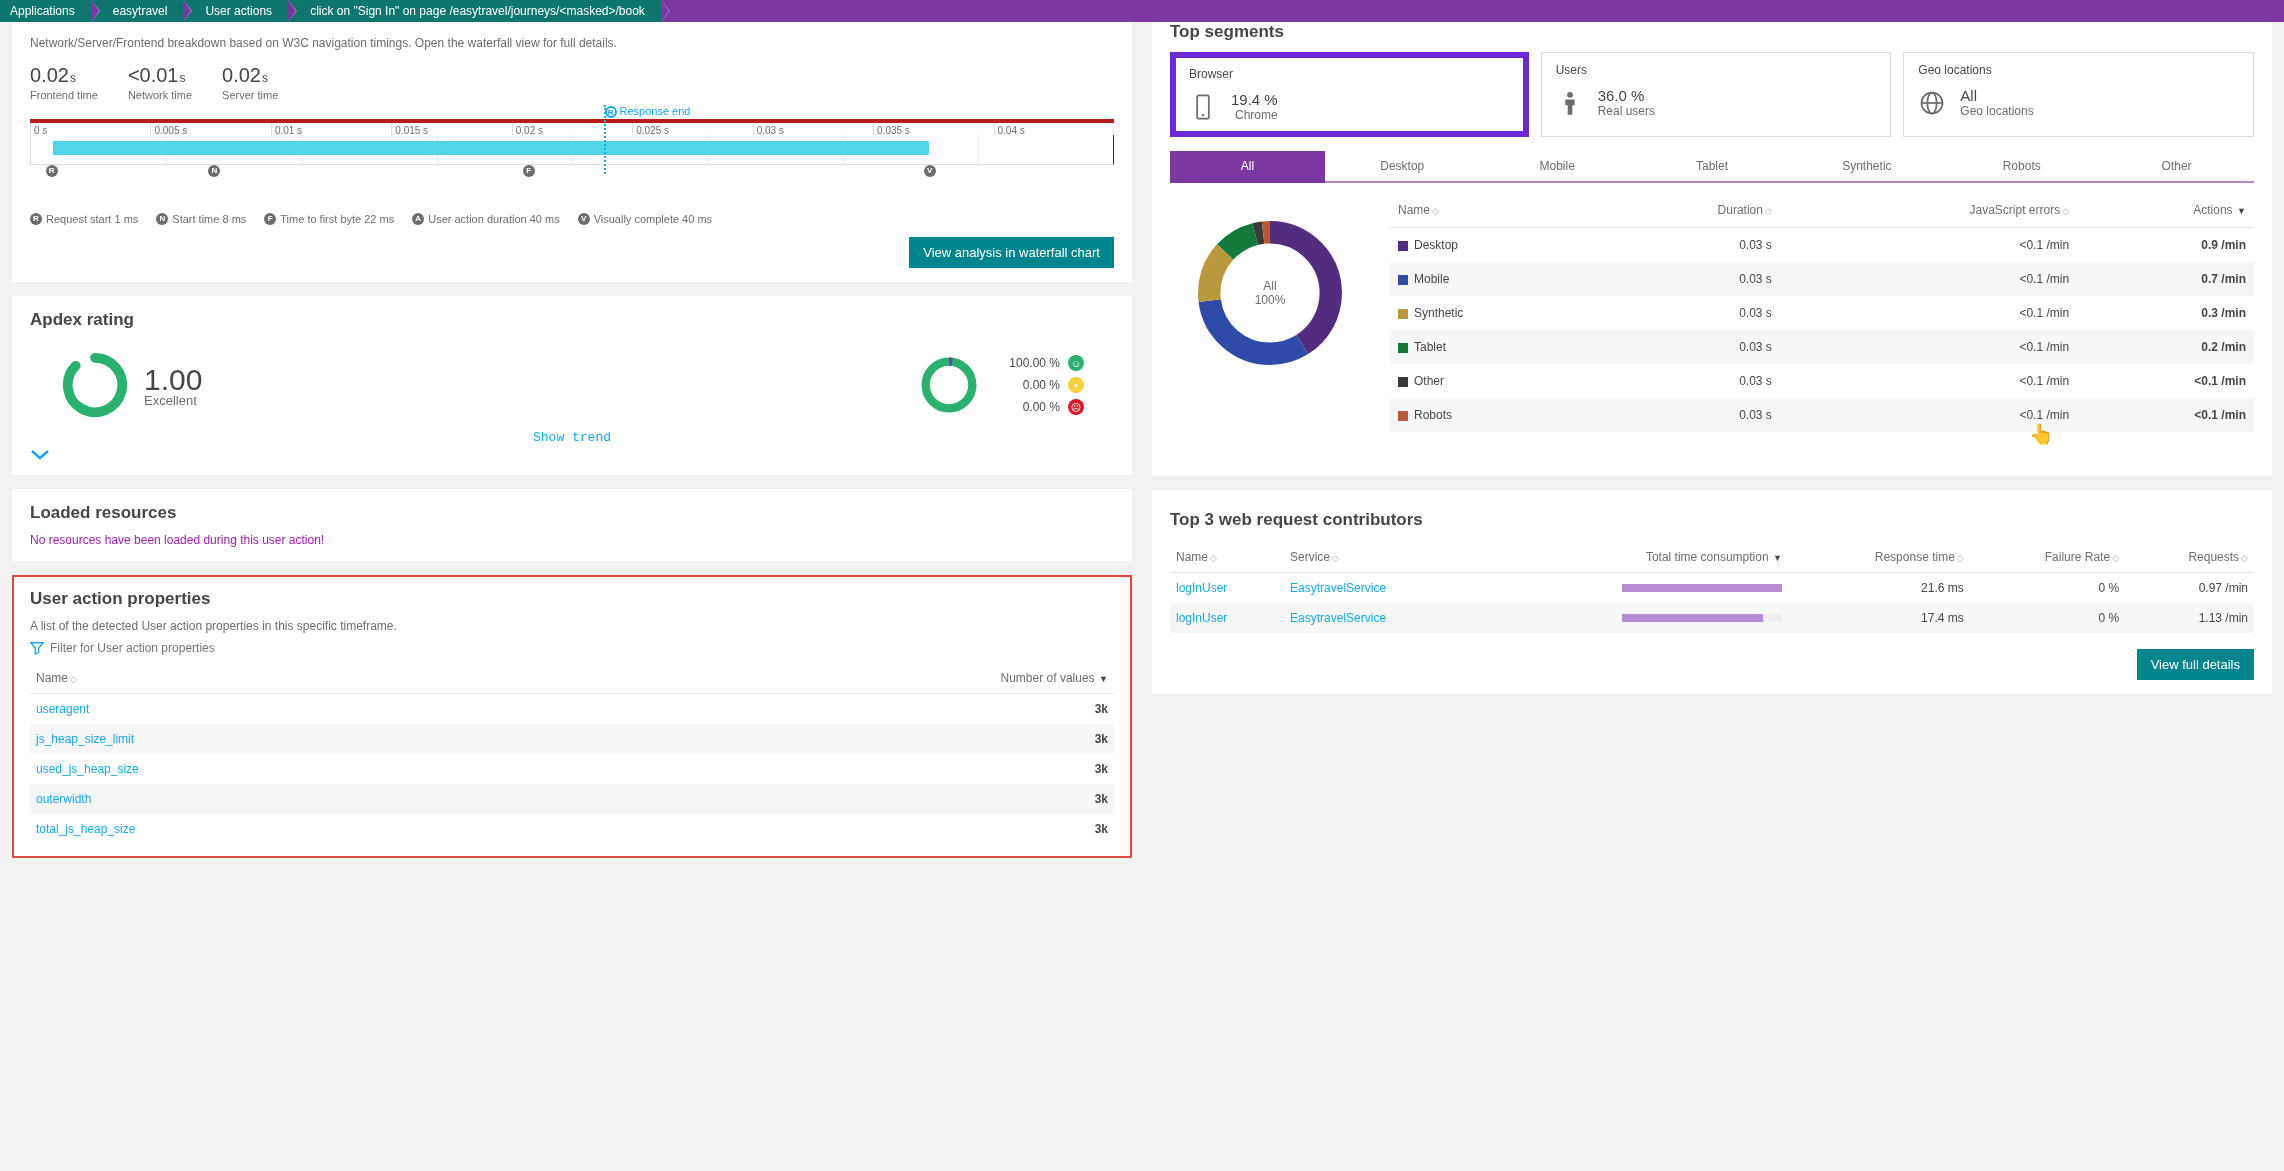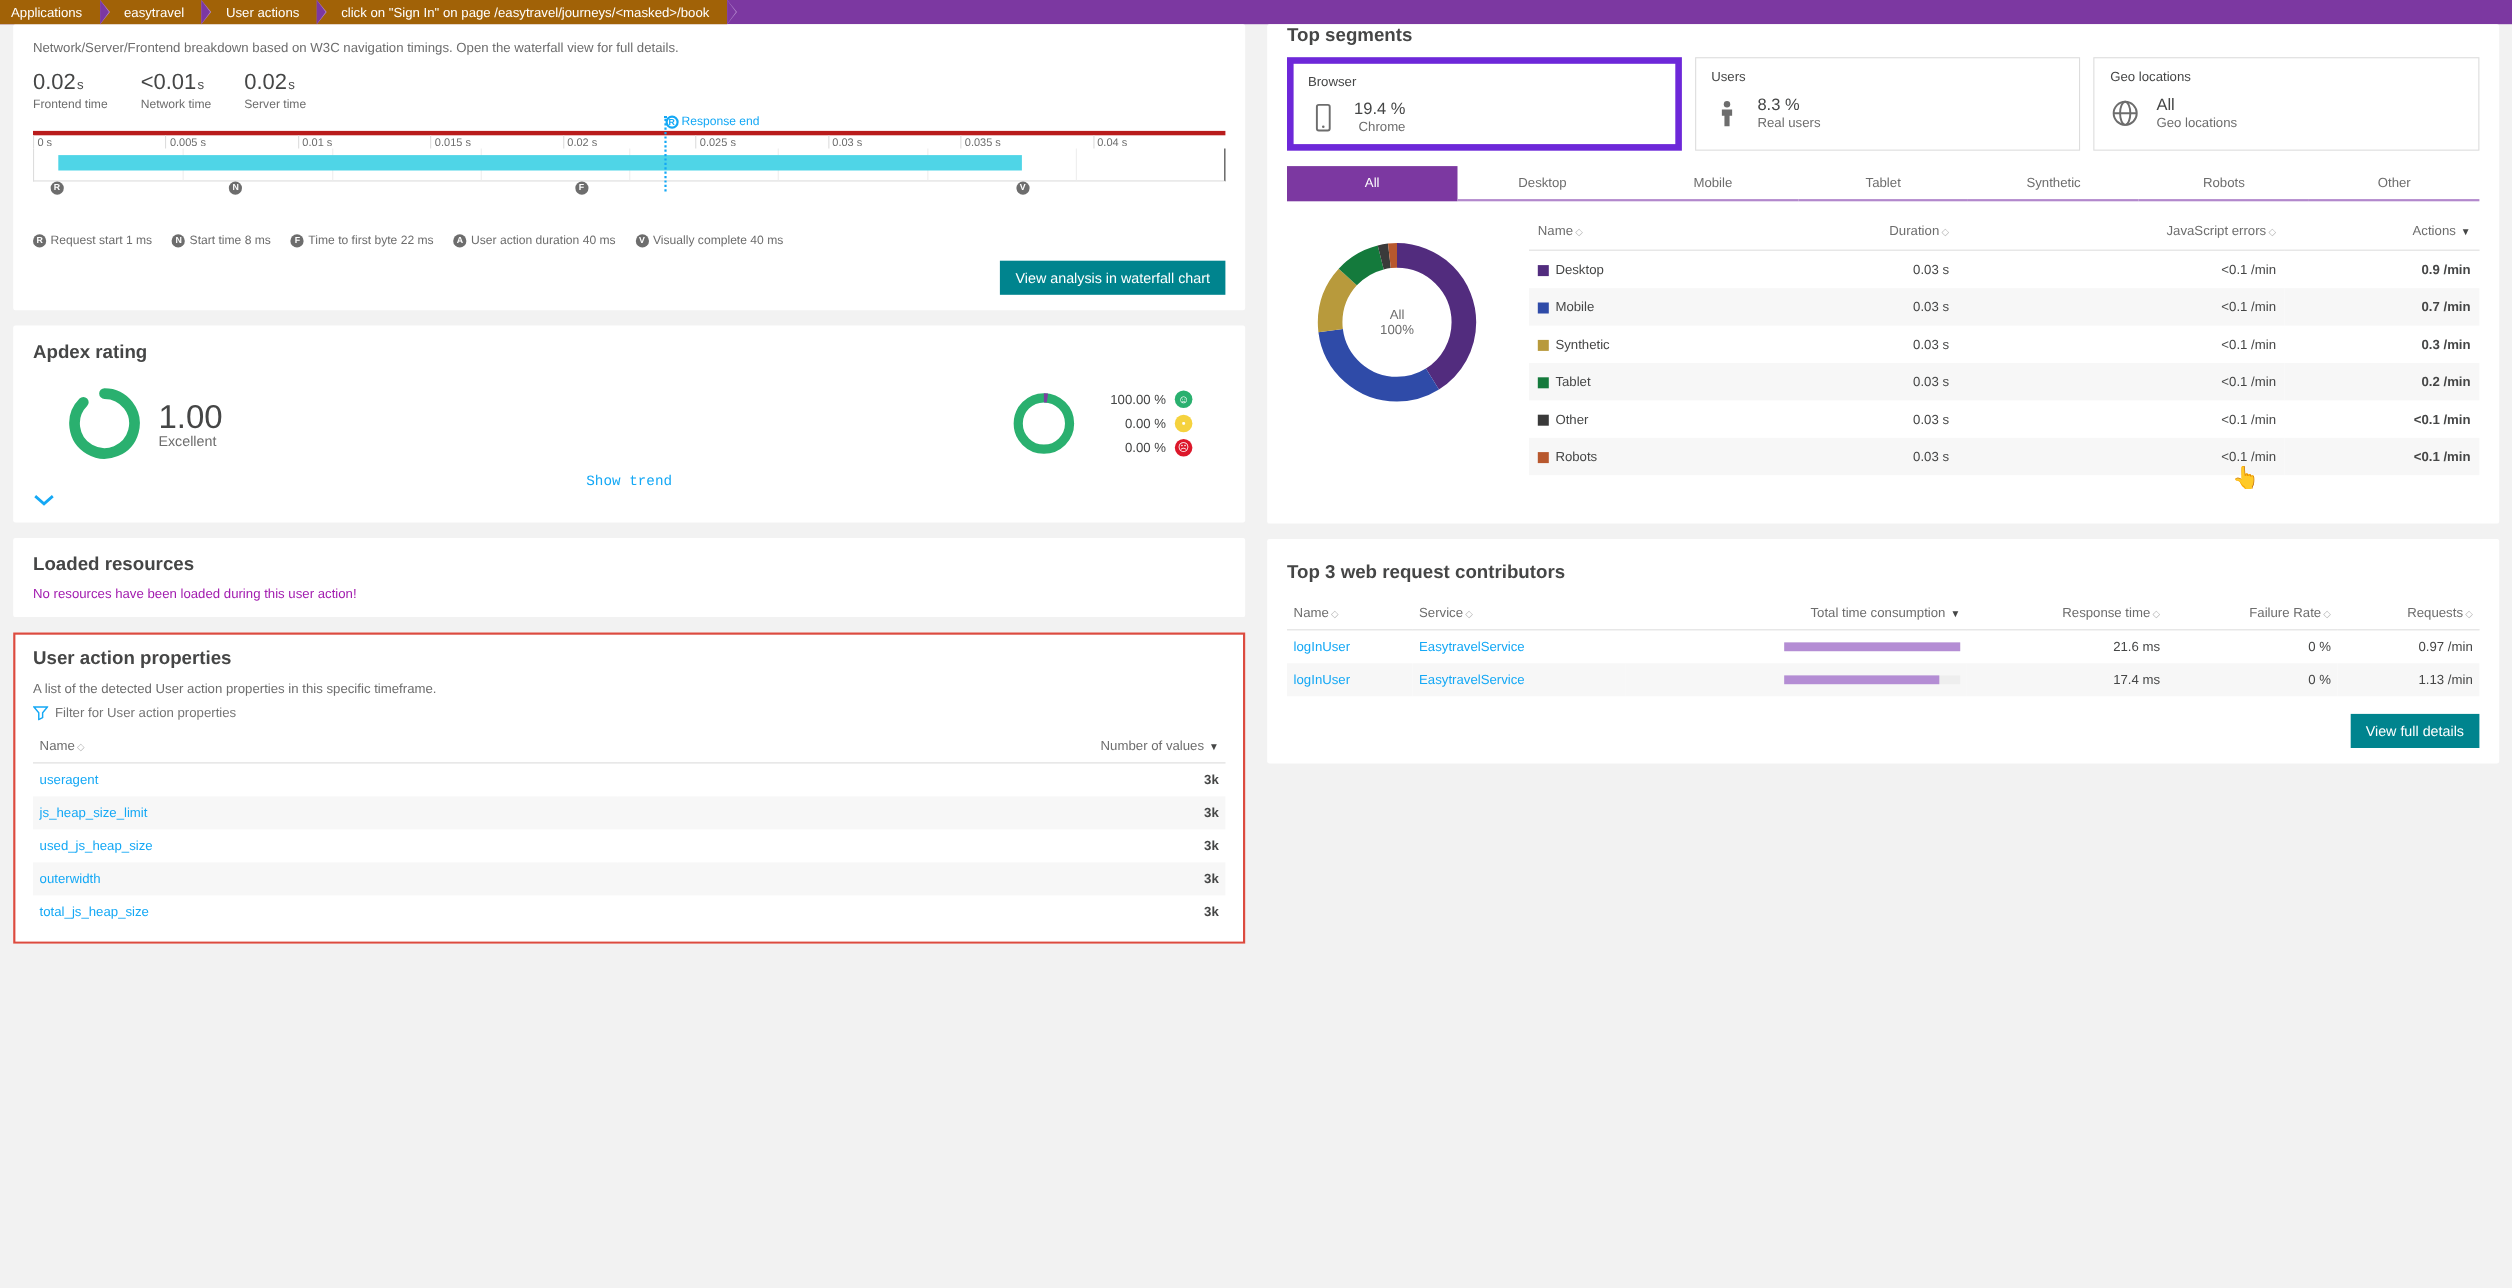--- a/index.html
+++ b/index.html
@@ -1,18 +1,18 @@
 <!DOCTYPE html>
 <html><head>
 <meta charset="utf-8">
 <style>
 * { box-sizing: border-box; margin: 0; padding: 0; }
 body { font-family: -apple-system, BlinkMacSystemFont, "Segoe UI", Arial, sans-serif; font-size: 13px; color: #454646; background: #f2f2f2; }
 .breadcrumb-bar { background: #7c38a1; height: 22px; display: flex; align-items: center; font-size: 12px; }
-.crumb { position: relative; background: #a16207; color: #fff; padding: 4px 16px 4px 22px; height: 22px; display: flex; align-items: center; cursor: pointer; }
+.crumb { position: relative; background: #0f766e; color: #fff; padding: 4px 16px 4px 22px; height: 22px; display: flex; align-items: center; cursor: pointer; }
 .crumb::after { content: ""; position: absolute; right: -8px; top: 0; width: 0; height: 0; border-top: 11px solid transparent; border-bottom: 11px solid transparent; border-left: 8px solid #7c38a1; z-index: 2; }
 .crumb::before { content: ""; position: absolute; right: -9px; top: 0; width: 0; height: 0; border-top: 11px solid transparent; border-bottom: 11px solid transparent; border-left: 9px solid #b288cc; z-index: 1; }
 .crumb:first-child { padding-left: 10px; }
 .main { display: flex; gap: 20px; padding: 0 12px; }
 .col { flex: 1; display: flex; flex-direction: column; gap: 14px; }
 .card { background: #fff; padding: 14px 18px; border-radius: 2px; }
 .subtitle { font-size: 12px; color: #6d6d6d; margin-bottom: 14px; }
 .metrics-row { display: flex; gap: 30px; margin-bottom: 10px; }
 .metric .val { font-size: 20px; color: #454646; }
 .metric .unit { font-size: 12px; margin-left: 1px; }
@@ -263,21 +263,21 @@
           </div>
         </div>
         <div class="seg-card">
           <div class="seg-card-title">Users</div>
           <div class="seg-card-body">
             <svg class="seg-icon" viewBox="0 0 24 24">
                 <circle cx="12" cy="5" r="2.5" fill="#6d6d6d"></circle>
                 <path d="M8 9h8v5h-2v8h-4v-8H8z" fill="#6d6d6d"></path>
               </svg>
             <div>
-                <div class="seg-val">8.3 %</div>
+                <div class="seg-val">36.0 %</div>
                 <div class="seg-sub">Real users</div>
               </div>
           </div>
         </div>
         <div class="seg-card">
           <div class="seg-card-title">Geo locations</div>
           <div class="seg-card-body">
             <svg class="seg-icon" viewBox="0 0 24 24">
                 <circle cx="12" cy="12" r="9" fill="none" stroke="#6d6d6d" stroke-width="1.5"></circle>
                 <ellipse cx="12" cy="12" rx="4" ry="9" fill="none" stroke="#6d6d6d" stroke-width="1.5"></ellipse>

